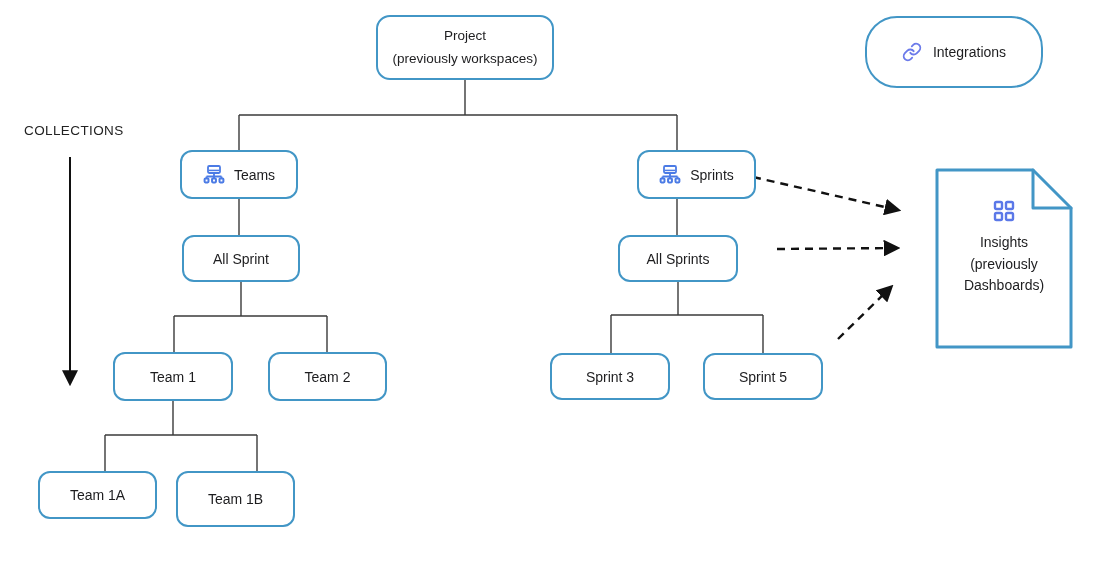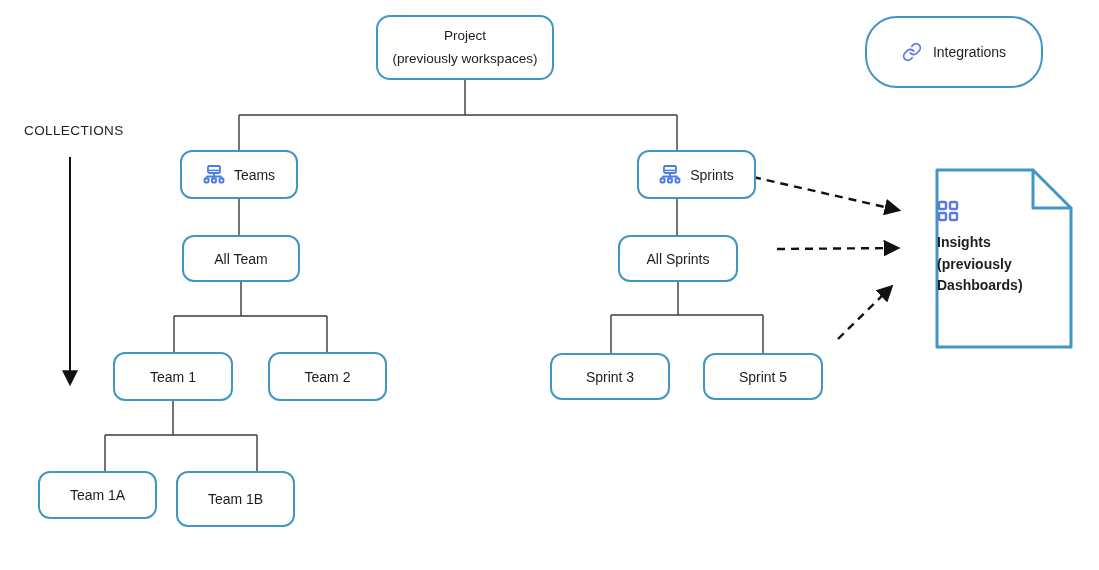--- a/index.html
+++ b/index.html
@@ -14,22 +14,22 @@
     font-size:14px;box-sizing:border-box;white-space:nowrap;
   }
   .node.root{border-radius:14px;flex-direction:column;gap:2px;font-size:13.5px;line-height:1.5;}
   .node.pill{border-radius:32px;border-width:2px;}
   .icon{display:inline-flex;align-items:center;justify-content:center;line-height:0;}
   .collections{
     position:absolute;left:24px;top:123px;font-size:13.5px;letter-spacing:0.4px;color:#222;
   }
   .doc-content{
     position:absolute;left:937px;top:170px;width:134px;height:177px;
-    display:flex;flex-direction:column;align-items:flex-start;justify-content:flex-start;
-    padding-top:30px;box-sizing:border-box;text-align:center;font-size:14px;line-height:1.55;font-weight:bold;
+    display:flex;flex-direction:column;align-items:center;justify-content:flex-start;
+    padding-top:30px;box-sizing:border-box;text-align:center;font-size:14px;line-height:1.55;
   }
   .doc-content .icon{margin-bottom:10px;}
 </style>
 </head>
 <body>
 
 <div class="canvas">
 
   <svg class="layer" viewBox="0 0 1099 570">
     <defs>
@@ -115,21 +115,21 @@
         <path d="M11 8 V11.5 M3.5 11.5 H18.5 M3.5 11.5 V13.5 M11 11.5 V13.5 M18.5 11.5 V13.5"></path>
         <rect x="1.6" y="13.5" width="3.9" height="3.9" rx="0.8" stroke-width="2"></rect>
         <rect x="9.05" y="13.5" width="3.9" height="3.9" rx="0.8" stroke-width="2"></rect>
         <rect x="16.5" y="13.5" width="3.9" height="3.9" rx="0.8" stroke-width="2"></rect>
       </svg>
     </span>
     <span>Sprints</span>
   </div>
 
   <div class="node" style="left:182px;top:235px;width:118px;height:47px;">
-    <span>All Team</span>
+    <span>All Sprint</span>
   </div>
 
   <div class="node" style="left:618px;top:235px;width:120px;height:47px;">
     <span>All Sprints</span>
   </div>
 
   <div class="node" style="left:113px;top:352px;width:120px;height:49px;">
     <span>Team 1</span>
   </div>
   <div class="node" style="left:268px;top:352px;width:119px;height:49px;">

